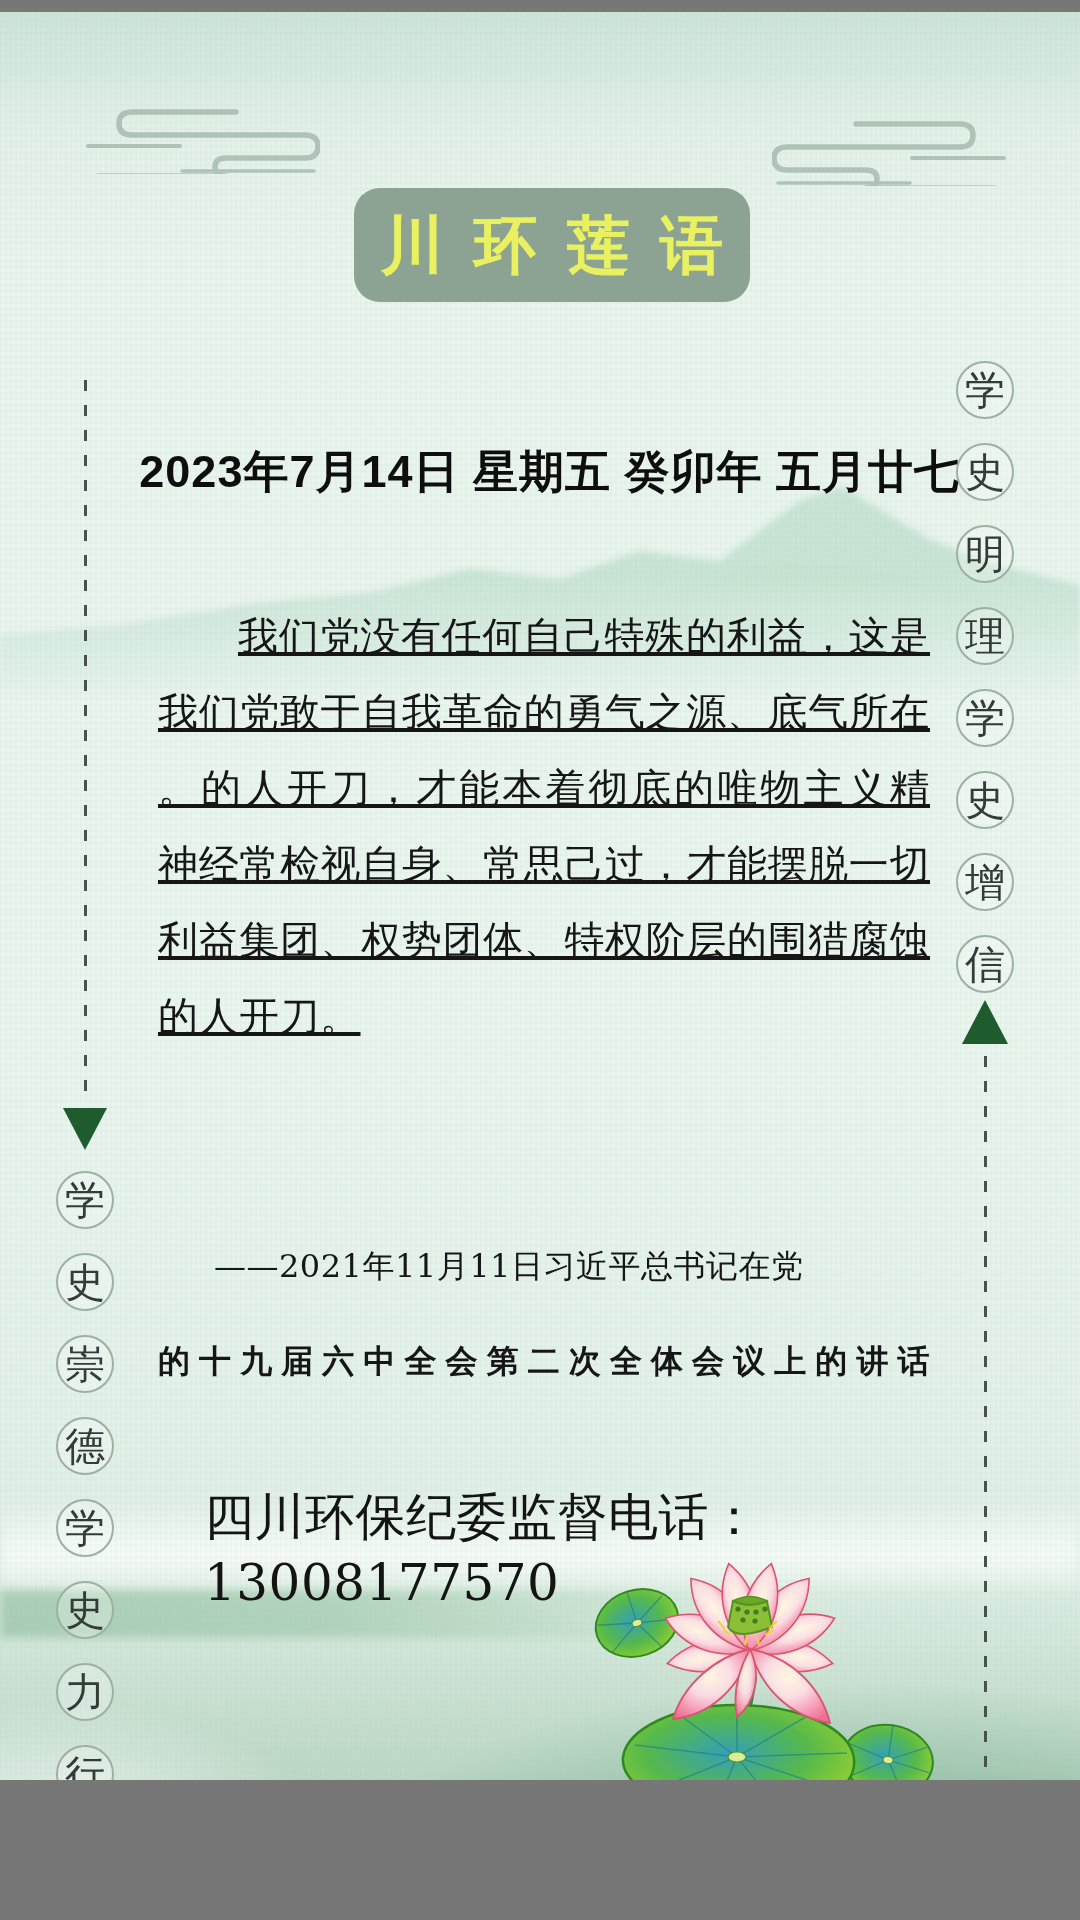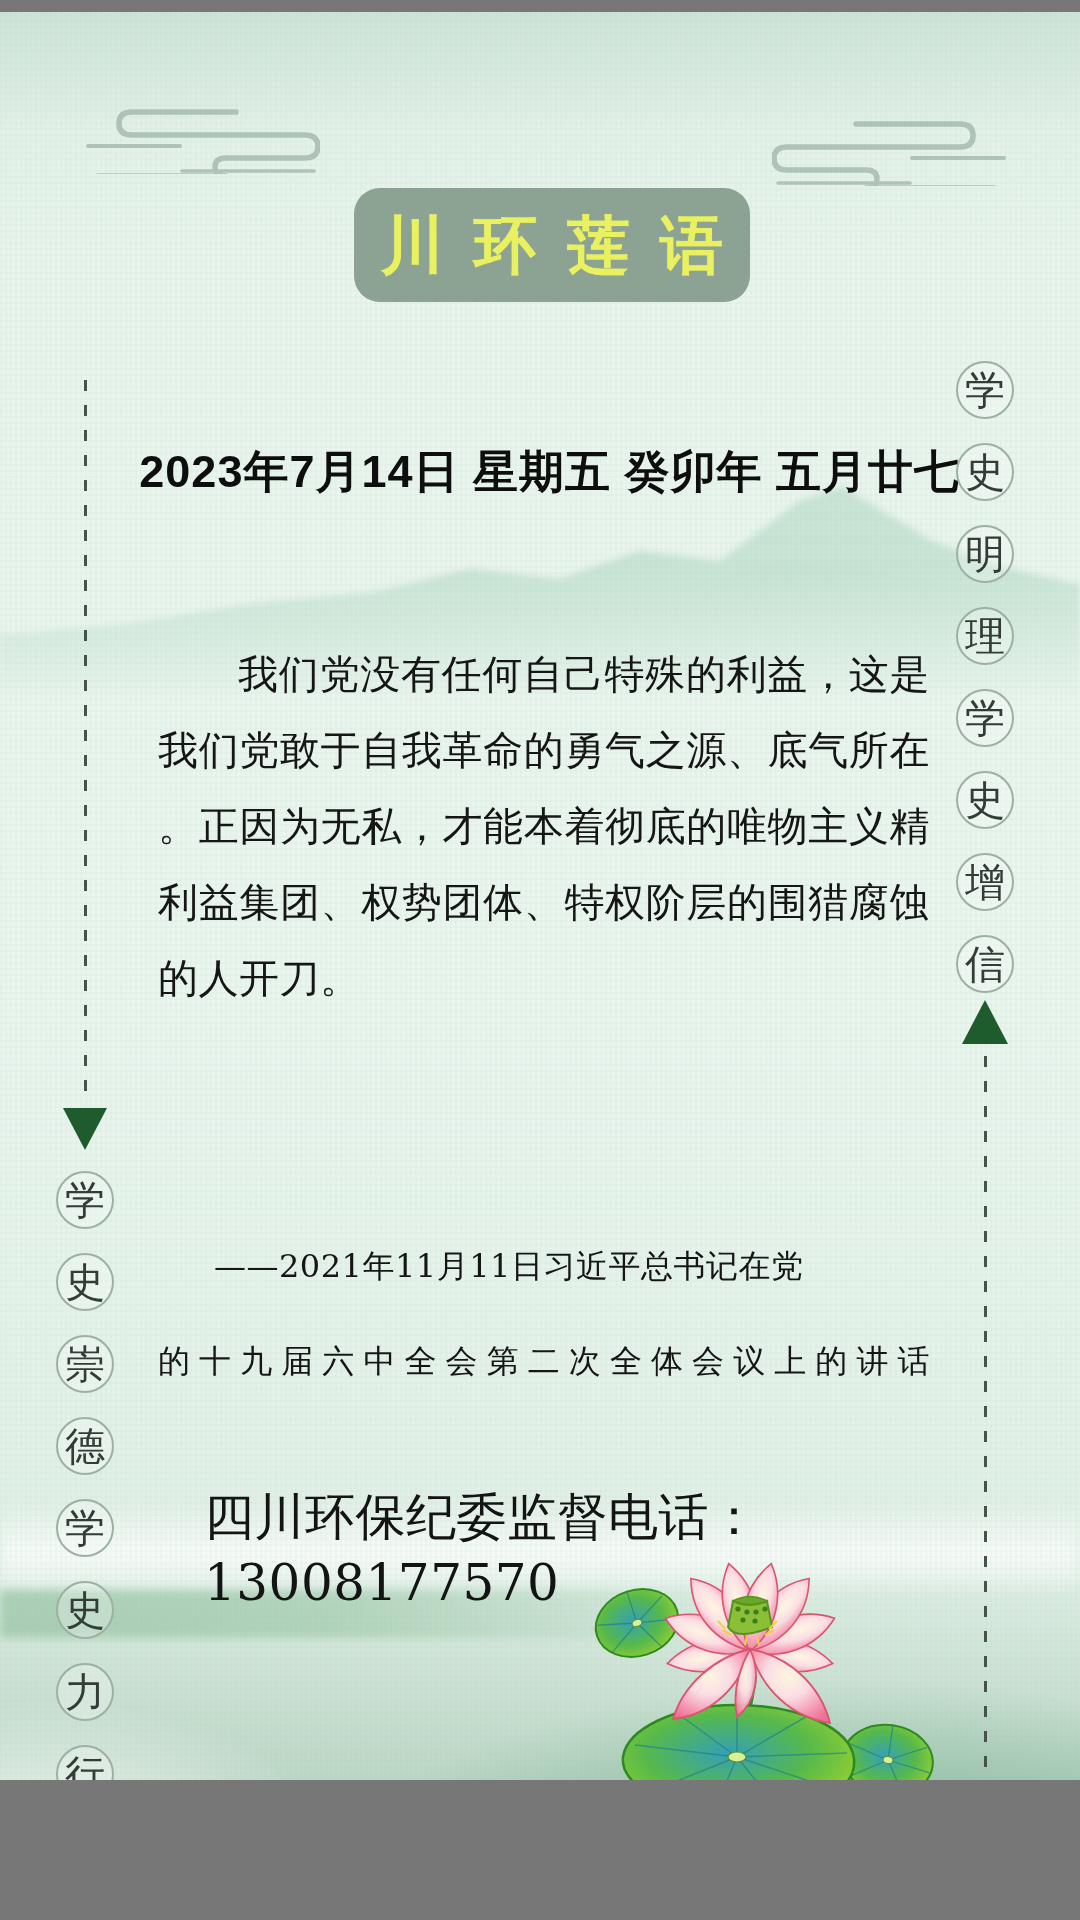--- a/index.html
+++ b/index.html
@@ -46,31 +46,31 @@
   .cloud{z-index:4;opacity:.8;}
   .cloud-left{left:86px;top:96px;width:234px;height:66px;}
   .cloud-right{left:772px;top:108px;width:234px;height:66px;transform:scaleX(-1);}
 
   
   .date-line{left:120px;top:432px;width:840px;z-index:6;text-align:right;
     font-family:Liberation Sans, sans-serif;font-weight:700;
     font-size:45px;line-height:56px;color:#0e0e0e;letter-spacing:1px;}
 
   
-  .quote{left:158px;top:624px;width:772px;z-index:6;color:#161616;}
+  .quote{left:158px;top:586px;width:772px;z-index:6;color:#161616;text-decoration:underline;}
   .q-line{height:76px;line-height:76px;font-size:40px;font-weight:500;
     text-align:justify;text-align-last:justify;text-justify:inter-character;letter-spacing:.5px;}
   .q-line.indent{padding-left:80px;}
   .q-line.last{text-align:right;text-align-last:left;}
 
   
   .attribution{left:158px;top:1207px;width:772px;z-index:6;color:#161616;}
   .a-line{height:95px;line-height:95px;font-size:32px;font-weight:500;letter-spacing:.5px;}
   .a-line.first{padding-left:56px;}
-  .a-line.second{text-align:justify;text-align-last:justify;text-justify:inter-character;}
+  .a-line.second{text-align:justify;text-align-last:justify;text-justify:inter-character;font-weight:bold;}
 
   
   .hotline{left:158px;top:1472px;width:772px;z-index:6;padding-left:46px;box-sizing:border-box;
     font-size:50px;font-weight:500;line-height:66px;color:#141414;letter-spacing:.5px;}
 
   
   .char-circle{width:54px;height:54px;border:2px solid #9db1a3;border-radius:50%;z-index:6;
     display:flex;align-items:center;justify-content:center;background:rgba(250,253,250,.30);
     font-size:40px;color:#333c36;line-height:1;}
   .dash-v{width:3px;z-index:5;
@@ -118,21 +118,22 @@
 
   <div class="abs banner">
     <span class="banner-text">川环莲语</span>
   </div>
 
   <div class="abs date-line">2023年7月14日 星期五 癸卯年 五月廿七</div>
 
   <div class="abs quote">
     <div class="q-line indent">我们党没有任何自己特殊的利益，这是</div>
     <div class="q-line">我们党敢于自我革命的勇气之源、底气所在</div>
-    <div class="q-line">。正因为无私，才能本着彻底的唯物主义精</div>
+    <div class="q-line">。的人开刀，才能本着彻底的唯物主义精</div>
+    <div class="q-line">神经常检视自身、常思己过，才能摆脱一切</div>
     <div class="q-line">利益集团、权势团体、特权阶层的围猎腐蚀</div>
     <div class="q-line last">的人开刀。</div>
   </div>
 
   <div class="abs attribution">
     <div class="a-line first">——2021年11月11日习近平总书记在党</div>
     <div class="a-line second">的十九届六中全会第二次全体会议上的讲话</div>
   </div>
 
   <div class="abs hotline">四川环保纪委监督电话：13008177570</div>

